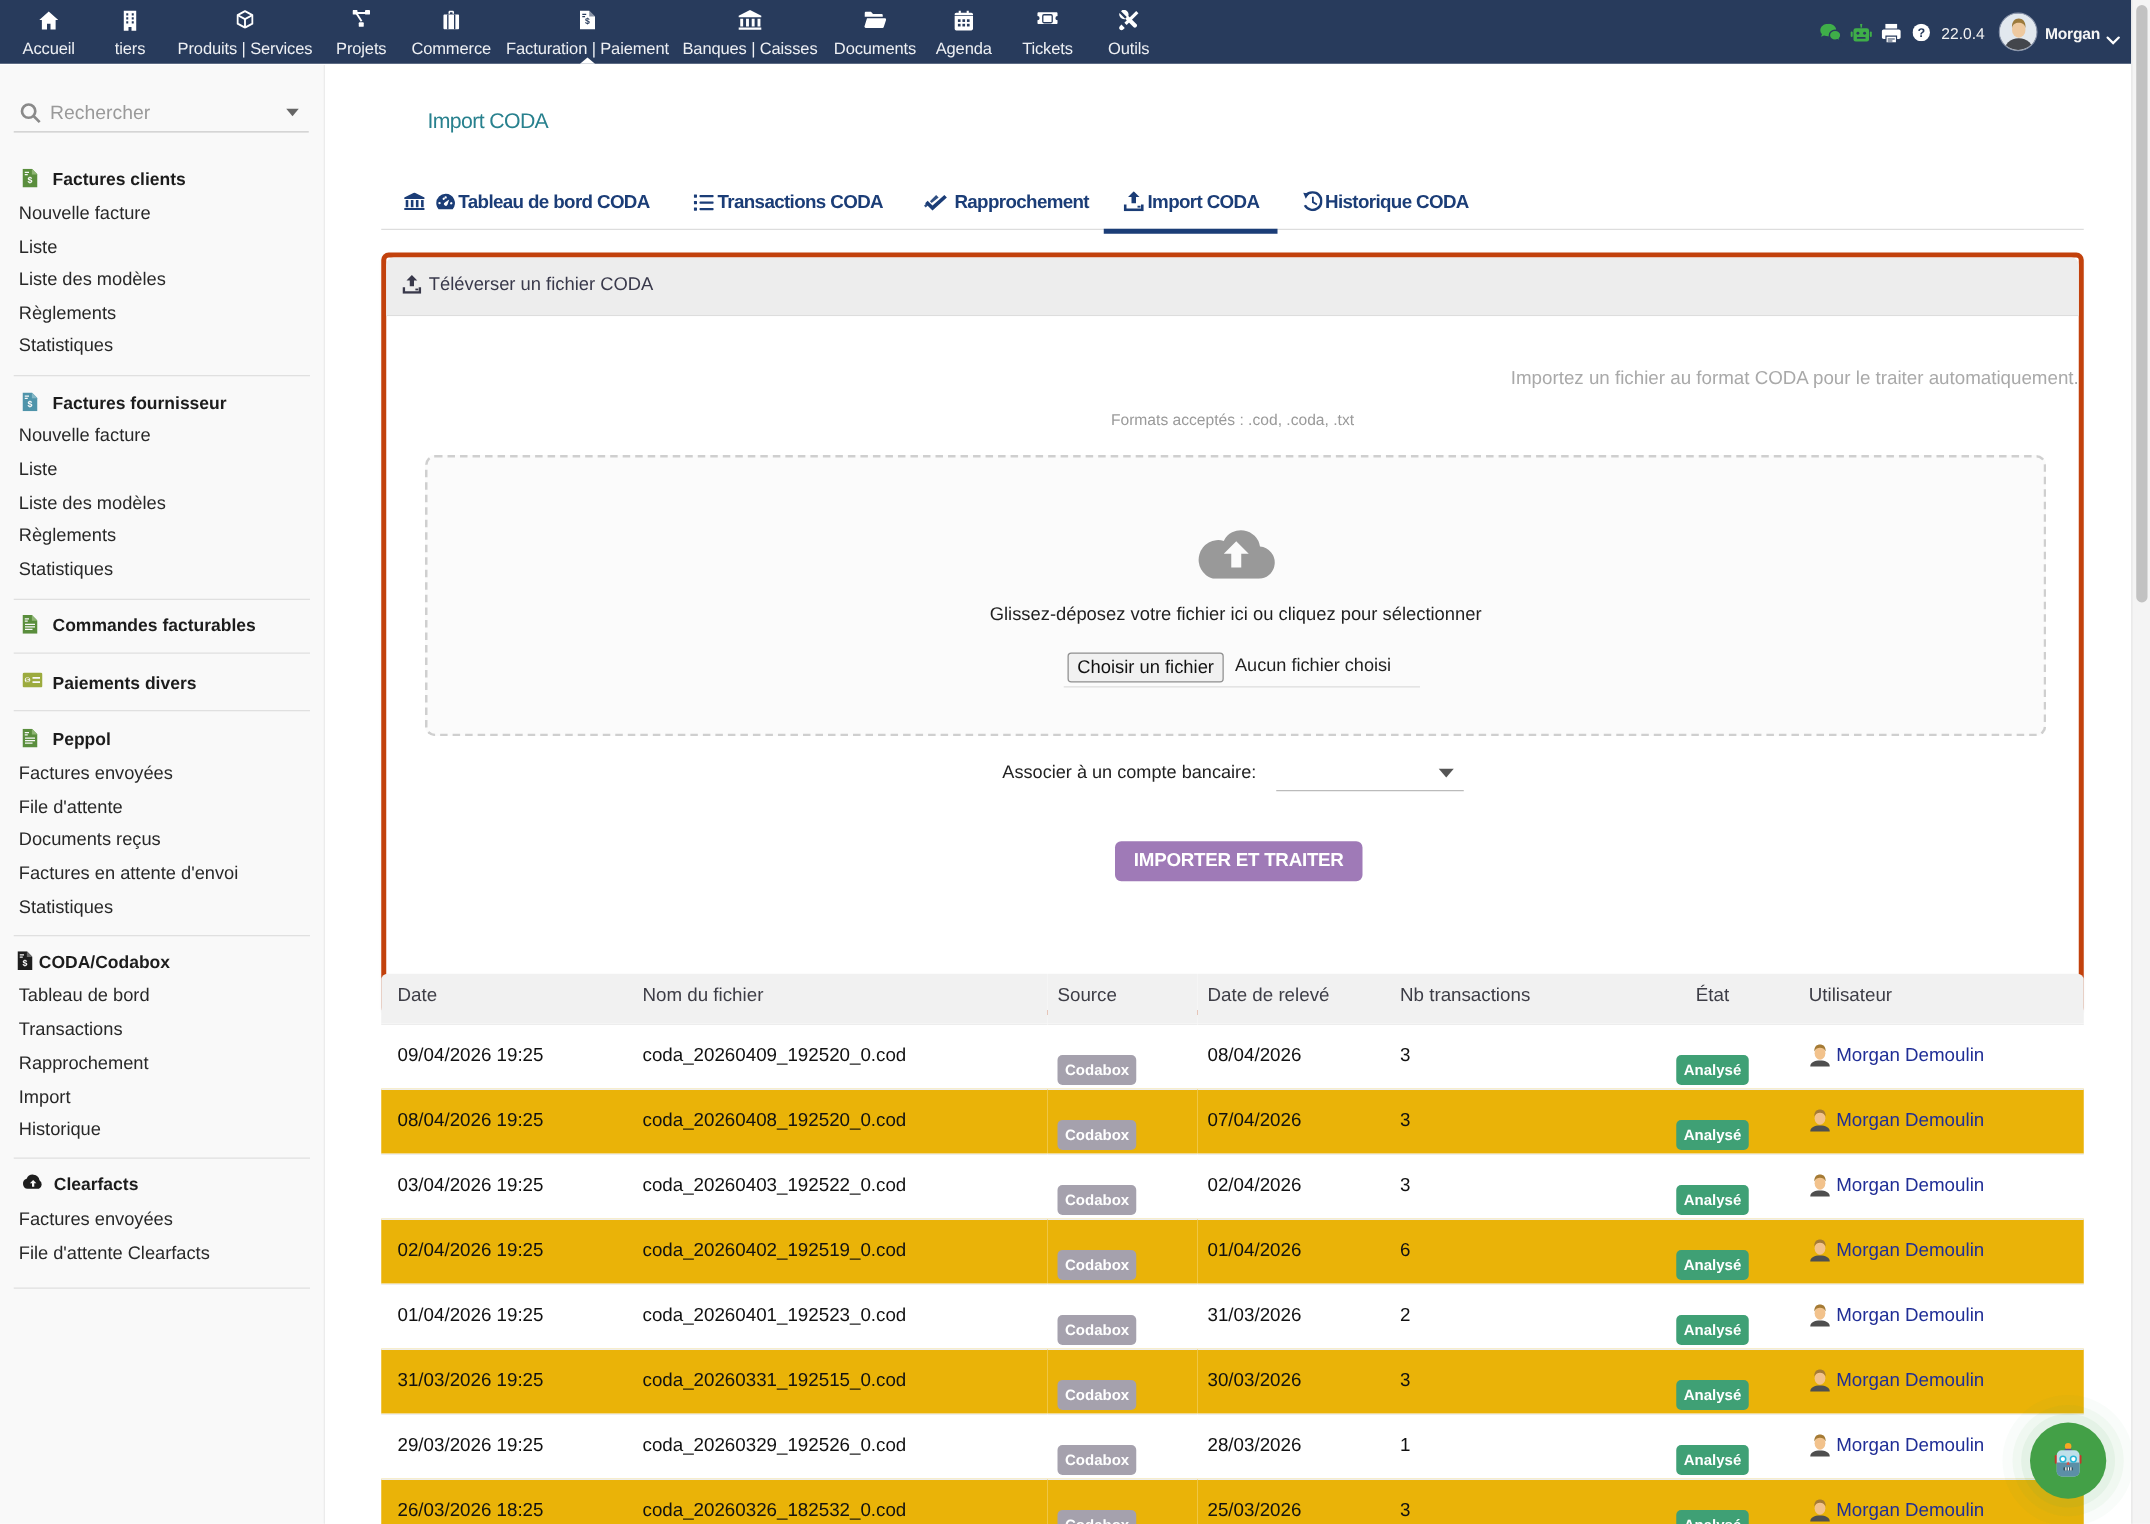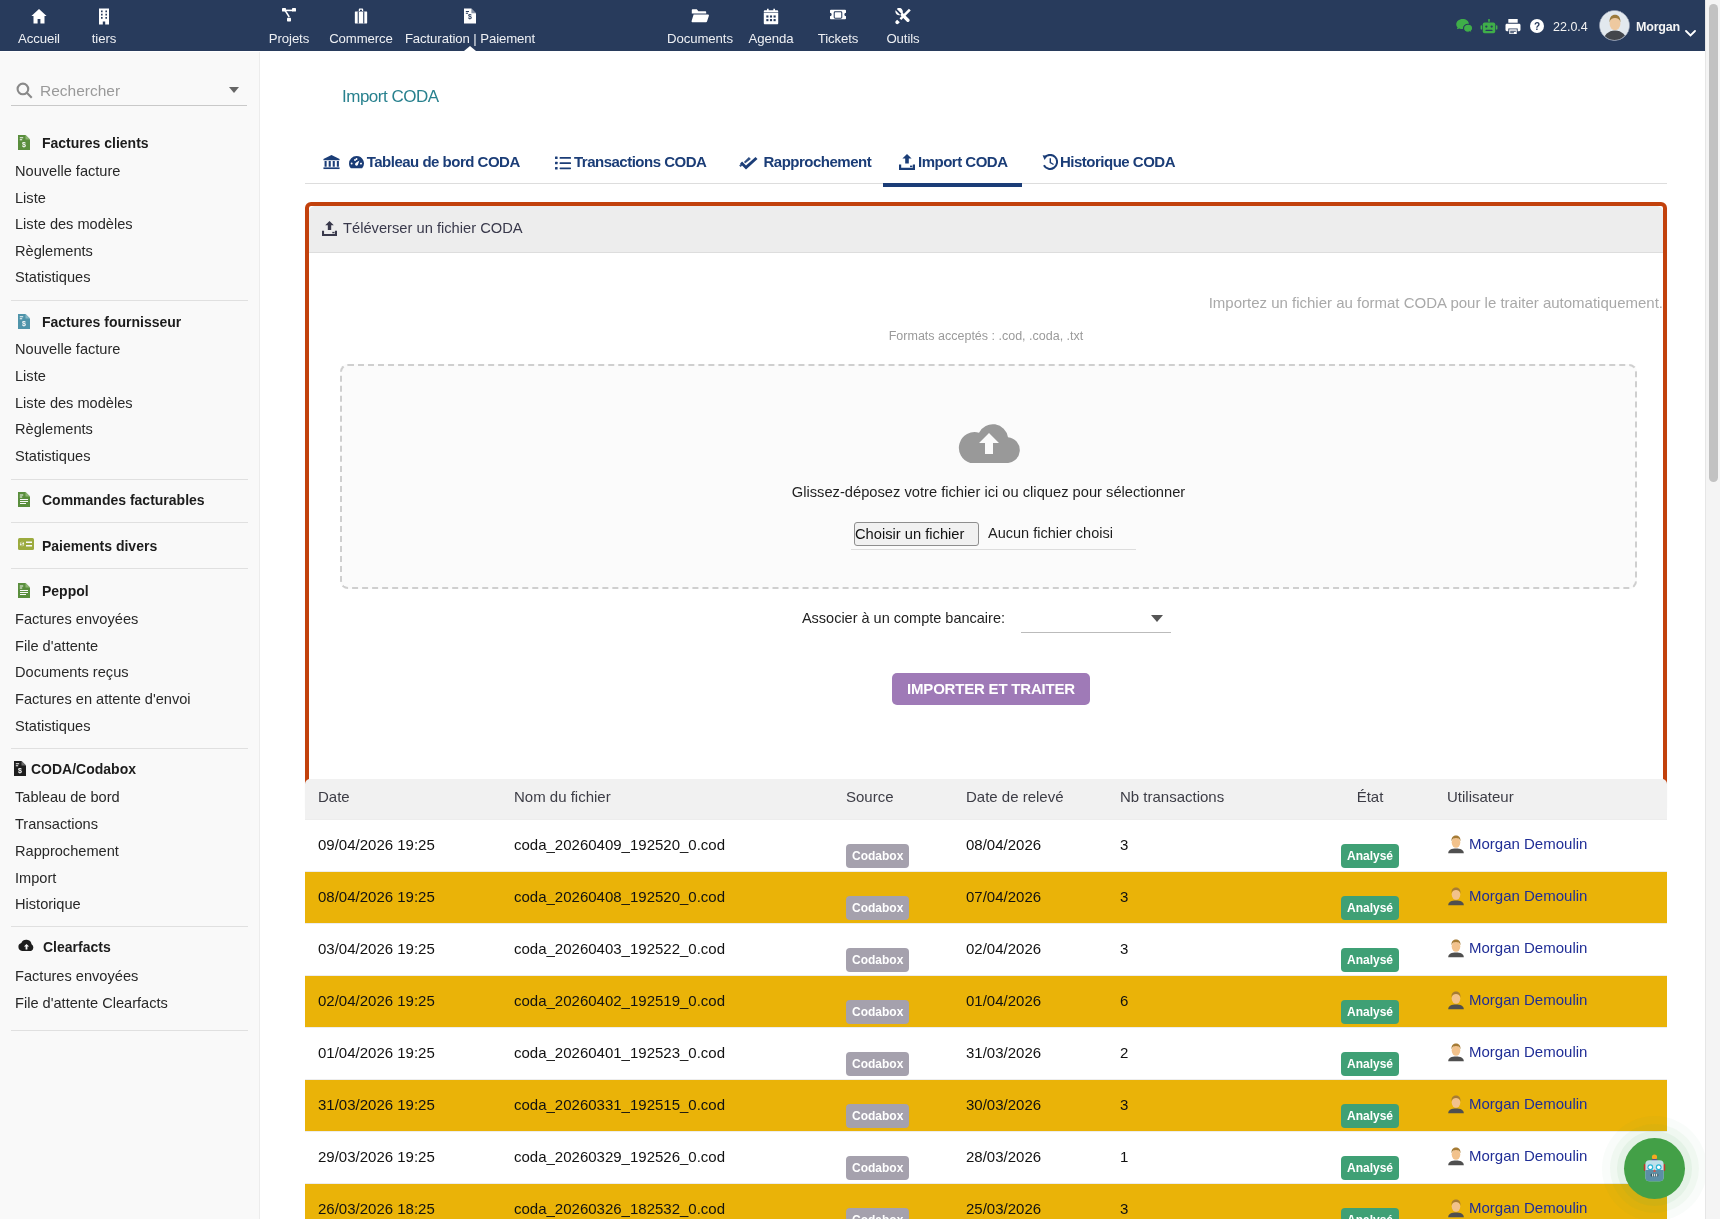--- a/index.html
+++ b/index.html
@@ -34,21 +34,21 @@
 
 #panel{position:absolute;left:45px;top:150px;width:1362px;height:610px;border:4px solid #c2410c;border-radius:6px;background:#fff;box-shadow:0 1px 2px rgba(0,0,0,.04)}
 #phead{position:absolute;left:0;top:0;width:100%;height:47px;background:#ededed;border-bottom:1px solid #ddd;border-radius:6px 6px 0 0;line-height:45px;font-size:14.7px;color:#39394b}
 #phead svg{vertical-align:-3px;margin:0 6px 0 13px}
 .ctext1{position:absolute;left:0;top:88px;width:100%;text-align:right;font-size:15px;color:#a9a9a9}
 .ctext2{position:absolute;left:0;top:123px;width:100%;text-align:center;font-size:12.5px;color:#9a9a9a}
 #dz{position:absolute;left:31px;top:158px;width:1297px;height:225px;border:2px dashed #cfcfcf;border-radius:8px;background:#fbfbfb}
 #dz .cloud{position:absolute;left:50%;top:53px;transform:translateX(-50%)}
 #dz .dtxt{position:absolute;left:0;top:118px;width:100%;text-align:center;font-size:14.7px;color:#1f1f1f}
 #filein{position:absolute;left:509px;top:156px;width:285px;height:28px;border-bottom:1px solid #ddd}
-#fbtn{position:absolute;left:3px;top:0;width:125px;height:24px;background:#f1f1f1;border:1px solid #8e8e8e;border-radius:3px;text-align:left;line-height:22px;font-size:14.7px;color:#111}
+#fbtn{position:absolute;left:3px;top:0;width:125px;height:24px;background:#f1f1f1;border:1px solid #8e8e8e;border-radius:3px;text-align:center;line-height:22px;font-size:14.7px;color:#111}
 #ftxt{position:absolute;left:137px;top:3px;font-size:14.5px;color:#1f1f1f}
 #selrow{position:absolute;left:0;top:398px;width:100%;height:30px}
 #sellab{position:absolute;right:658px;top:6px;font-size:14.5px;color:#222}
 #selbox{position:absolute;left:712px;top:0;width:150px;height:29px;border-bottom:1px solid #bbb}
 #selbox .car{position:absolute;right:8px;top:11px;width:0;height:0;border-left:6px solid transparent;border-right:6px solid transparent;border-top:7px solid #555}
 #impbtn{position:absolute;left:583px;top:467px;width:198px;height:32px;background:#9f7ab7;border-radius:5px;color:#fff;font-weight:bold;font-size:15px;text-align:center;line-height:32px;letter-spacing:-.2px}
 
 #tbl{position:absolute;left:45px;top:727px;width:1362px;border-collapse:separate;border-spacing:0;font-size:15px;color:#111}
 #tbl th{height:40px;background:#f1f1f1;font-weight:normal;color:#3d3d46;text-align:left;vertical-align:middle;padding-bottom:6px}
 #tbl td{height:49.07px;vertical-align:middle;border-top:1px solid #ededed;background:#fff;padding-bottom:3px}
@@ -80,20 +80,27 @@
           <path d="M8 .6L.4 7.4h2.1V15h4.1v-4.6h2.8V15h4.1V7.4h2.1z"></path>
         </svg></span>
       <span class="lb">Accueil</span>
     </div>
 <div class="ni" style="left:-6px">
       <span class="ic"><svg width="11" height="17" viewBox="0 0 11 16" fill="#fff" fill-rule="evenodd">
           <path d="M0.5 0h10v16H6.7v-3H4.3v3H0.5zM2.5 2h1.6v1.8H2.5zm4.4 0h1.6v1.8H6.9zM2.5 5.2h1.6V7H2.5zm4.4 0h1.6V7H6.9zM2.5 8.4h1.6v1.8H2.5zm4.4 0h1.6v1.8H6.9z"></path>
         </svg></span>
       <span class="lb">tiers</span>
     </div>
+<div class="ni" style="left:86px">
+      <span class="ic"><svg width="14" height="15" viewBox="0 0 14 15" fill="none" stroke="#fff" stroke-width="1.5" stroke-linejoin="round">
+          <path d="M7 .9l5.9 3.2v6.8L7 14.1 1.1 10.9V4.1z"></path>
+          <path d="M1.3 4.2L7 7.3l5.7-3.1M7 7.3V14"></path>
+        </svg></span>
+      <span class="lb">Produits | Services</span>
+    </div>
 <div class="ni" style="left:179px">
       <span class="ic"><svg width="14" height="15" viewBox="0 0 14 15" fill="#fff">
           <path d="M3 1.6h8v1.6H3z"></path>
           <path d="M2.6 3.1l1.3-.8 4 6.3-1.3.8z"></path>
           <rect x="0" y="0" width="4" height="3.6" rx="0.7"></rect>
           <rect x="10" y="0" width="4" height="3.6" rx="0.7"></rect>
           <rect x="5" y="9.8" width="4" height="3.6" rx="0.7"></rect>
         </svg></span>
       <span class="lb">Projets</span>
     </div>
@@ -105,20 +112,28 @@
       <span class="lb">Commerce</span>
     </div>
 <div class="ni" style="left:360px">
       <span class="ic"><svg width="12" height="16" viewBox="0 0 13 16" fill="#fff">
           <path d="M0 0h8l5 5v11H0z"></path>
           <path d="M8 0l5 5H8z" fill="#283b5c" opacity=".55"></path>
           <path d="M2 2.6h3.4v1H2zM2 4.6h2.4v1H2z" fill="#283b5c"></path>
           <text x="6.5" y="11.6" font-size="7.5" font-weight="bold" fill="#283b5c" text-anchor="middle" font-family="Liberation Sans">$</text>
         </svg></span>
       <span class="lb">Facturation | Paiement</span>
+    </div>
+<div class="ni" style="left:490px">
+      <span class="ic"><svg width="19" height="17" viewBox="0 0 18 16" fill="#fff">
+          <path d="M9 0l8.6 4.3v1.2H.4V4.3z"></path>
+          <path d="M1.6 6.5h2.2v6H1.6zM6 6.5h2.2v6H6zM10.3 6.5h2.2v6h-2.2zM14.7 6.5h2.2v6h-2.2z"></path>
+          <path d="M.4 13.2h17.2V15H.4z"></path>
+        </svg></span>
+      <span class="lb">Banques | Caisses</span>
     </div>
 <div class="ni" style="left:590px">
       <span class="ic"><svg width="18" height="16" viewBox="0 0 18 15" fill="#fff">
           <path d="M.8 1.8c0-.6.4-1 1-1h4l1.6 1.9h6.8c.6 0 1 .4 1 1v1.2H.8z"></path>
           <path d="M2.6 6H17c.7 0 1.1.6.9 1.2l-1.9 5.9c-.1.4-.5.7-1 .7H1.6c-.7 0-1.2-.7-1-1.3z"></path>
         </svg></span>
       <span class="lb">Documents</span>
     </div>
 <div class="ni" style="left:661px">
       <span class="ic"><svg width="15" height="17" viewBox="0 0 14 16" fill="#fff">

